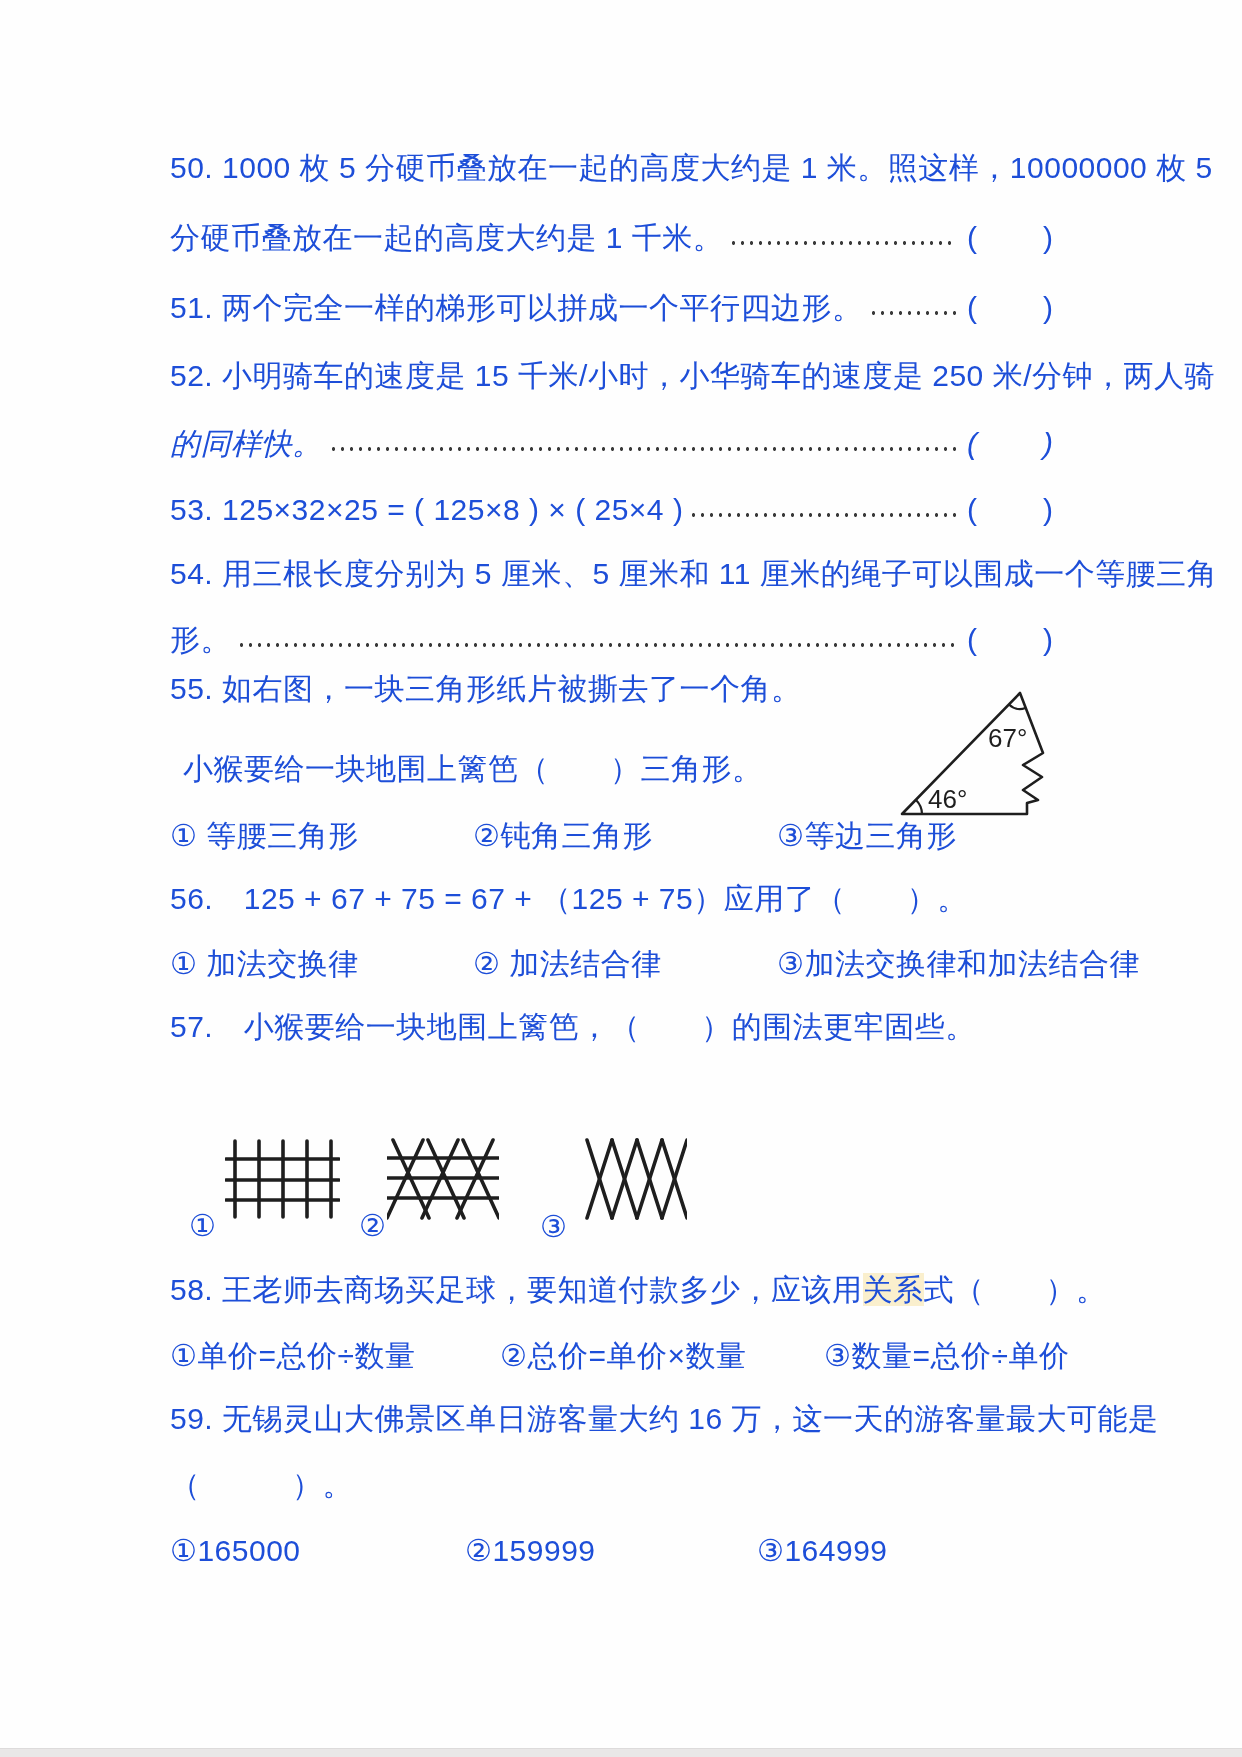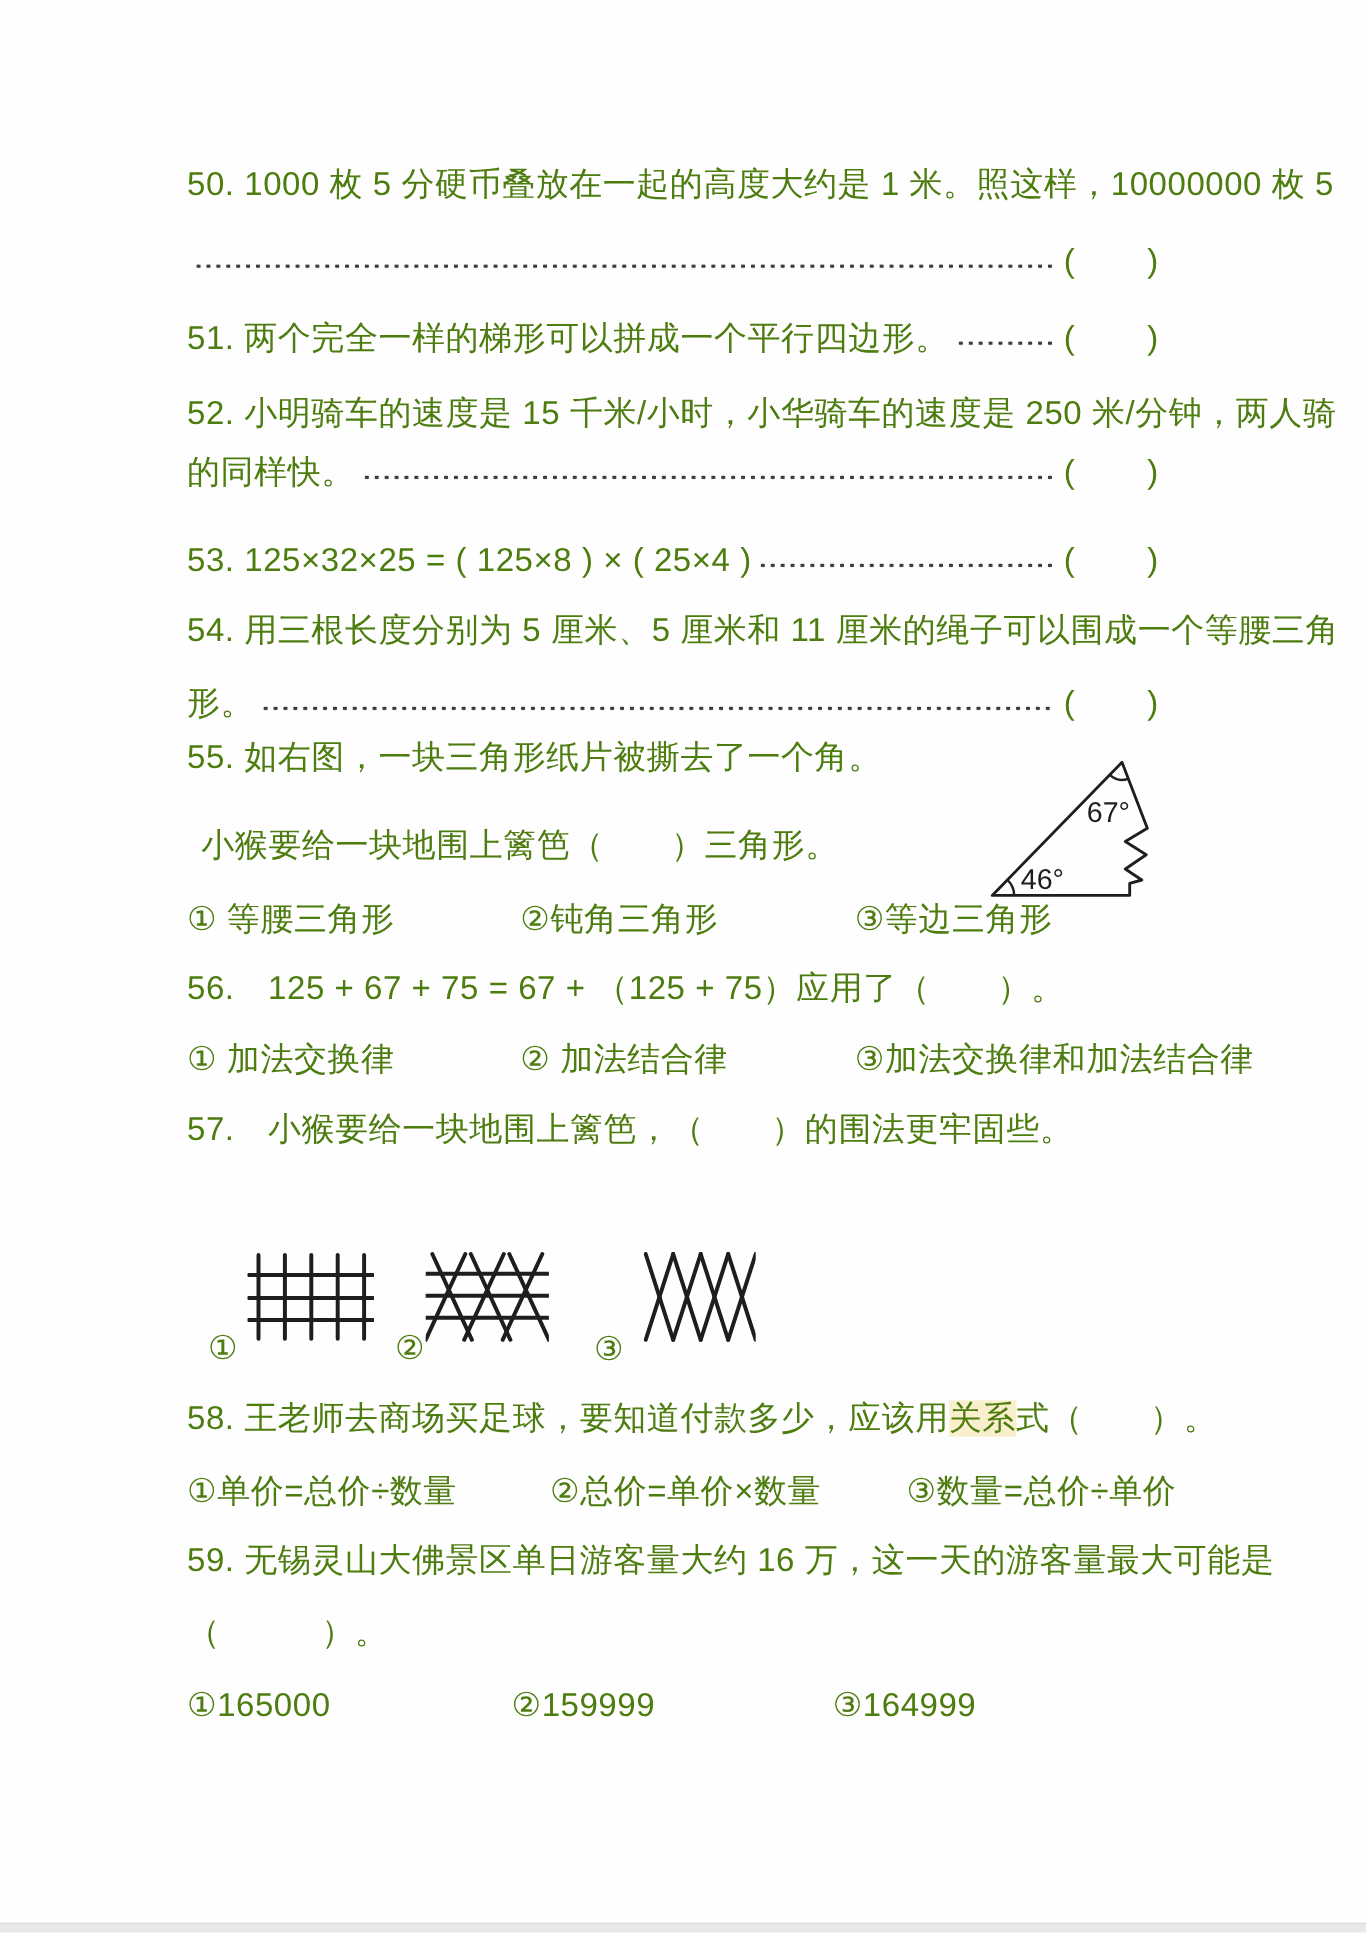--- a/index.html
+++ b/index.html
@@ -2,21 +2,21 @@
 <html><head>
 <meta charset="utf-8">
 <style>
   html,body{margin:0;padding:0;background:#ffffff;}
   .page{
     position:relative;
     width:1242px;height:1757px;
     background:#fefefe;
     overflow:hidden;
     font-family:"Liberation Sans","DejaVu Sans",sans-serif;
-    color:#4d7c0f;
+    color:#1d4ed8;
   }
   .line{
     position:absolute;
     left:170px;
     width:885px;
     font-size:30px;
     line-height:36px;
     white-space:nowrap;
     letter-spacing:0.5px;
   }
@@ -51,34 +51,35 @@
 </style>
 </head>
 <body>
 
 <div class="page">
 
   <div class="line" style="top:150px;">
     <span>50. 1000 枚 5 分硬币叠放在一起的高度大约是 1 米。照这样，10000000 枚 5</span>
   </div>
   <div class="line tfline" style="top:220px;">
+    <span class="txt">分硬币叠放在一起的高度大约是 1 千米。</span>
     <span class="leader"></span>
     <span class="blank">(　　)</span>
   </div>
 
   <div class="line tfline" style="top:290px;">
     <span class="txt">51. 两个完全一样的梯形可以拼成一个平行四边形。</span>
     <span class="leader"></span>
     <span class="blank">(　　)</span>
   </div>
 
   <div class="line" style="top:358px;">
     <span>52. 小明骑车的速度是 15 千米/小时，小华骑车的速度是 250 米/分钟，两人骑</span>
   </div>
-  <div class="line tfline" style="top:412px;">
+  <div class="line tfline" style="top:426px;font-style:italic;">
     <span class="txt">的同样快。</span>
     <span class="leader"></span>
     <span class="blank">(　　)</span>
   </div>
 
   <div class="line tfline" style="top:492px;">
     <span class="txt">53. 125×32×25 = ( 125×8 ) × ( 25×4 )</span>
     <span class="leader"></span>
     <span class="blank">(　　)</span>
   </div>

